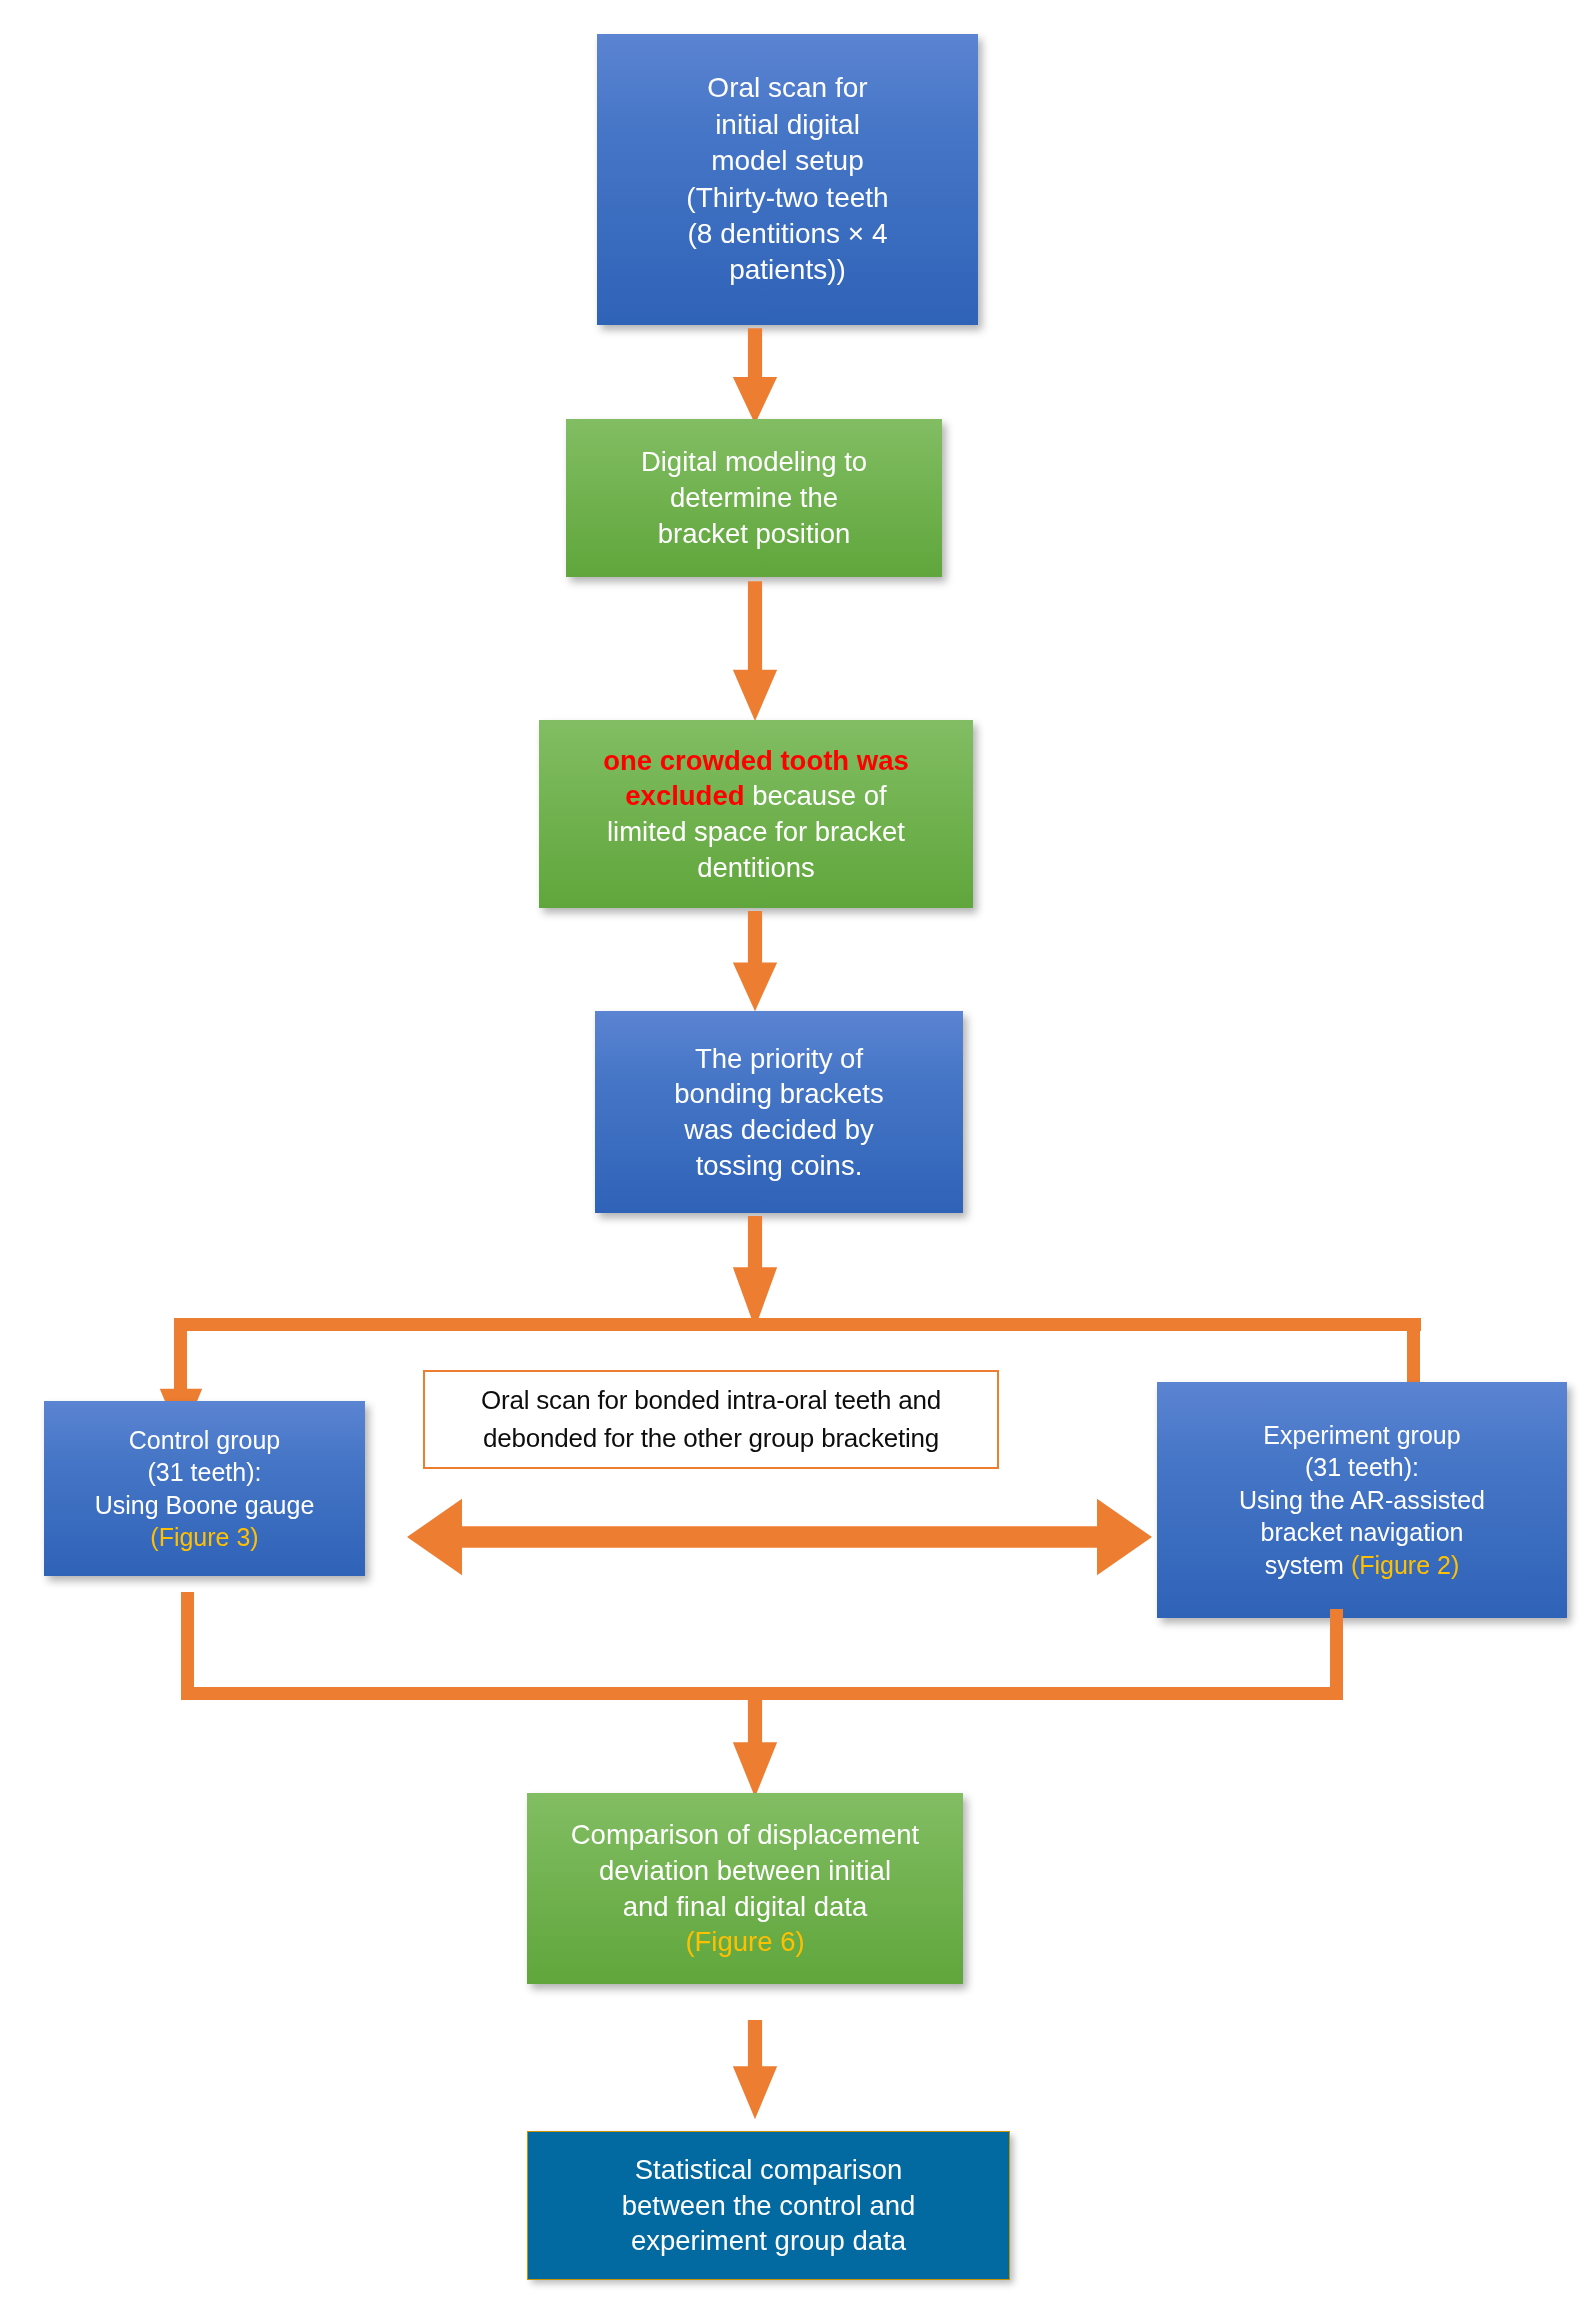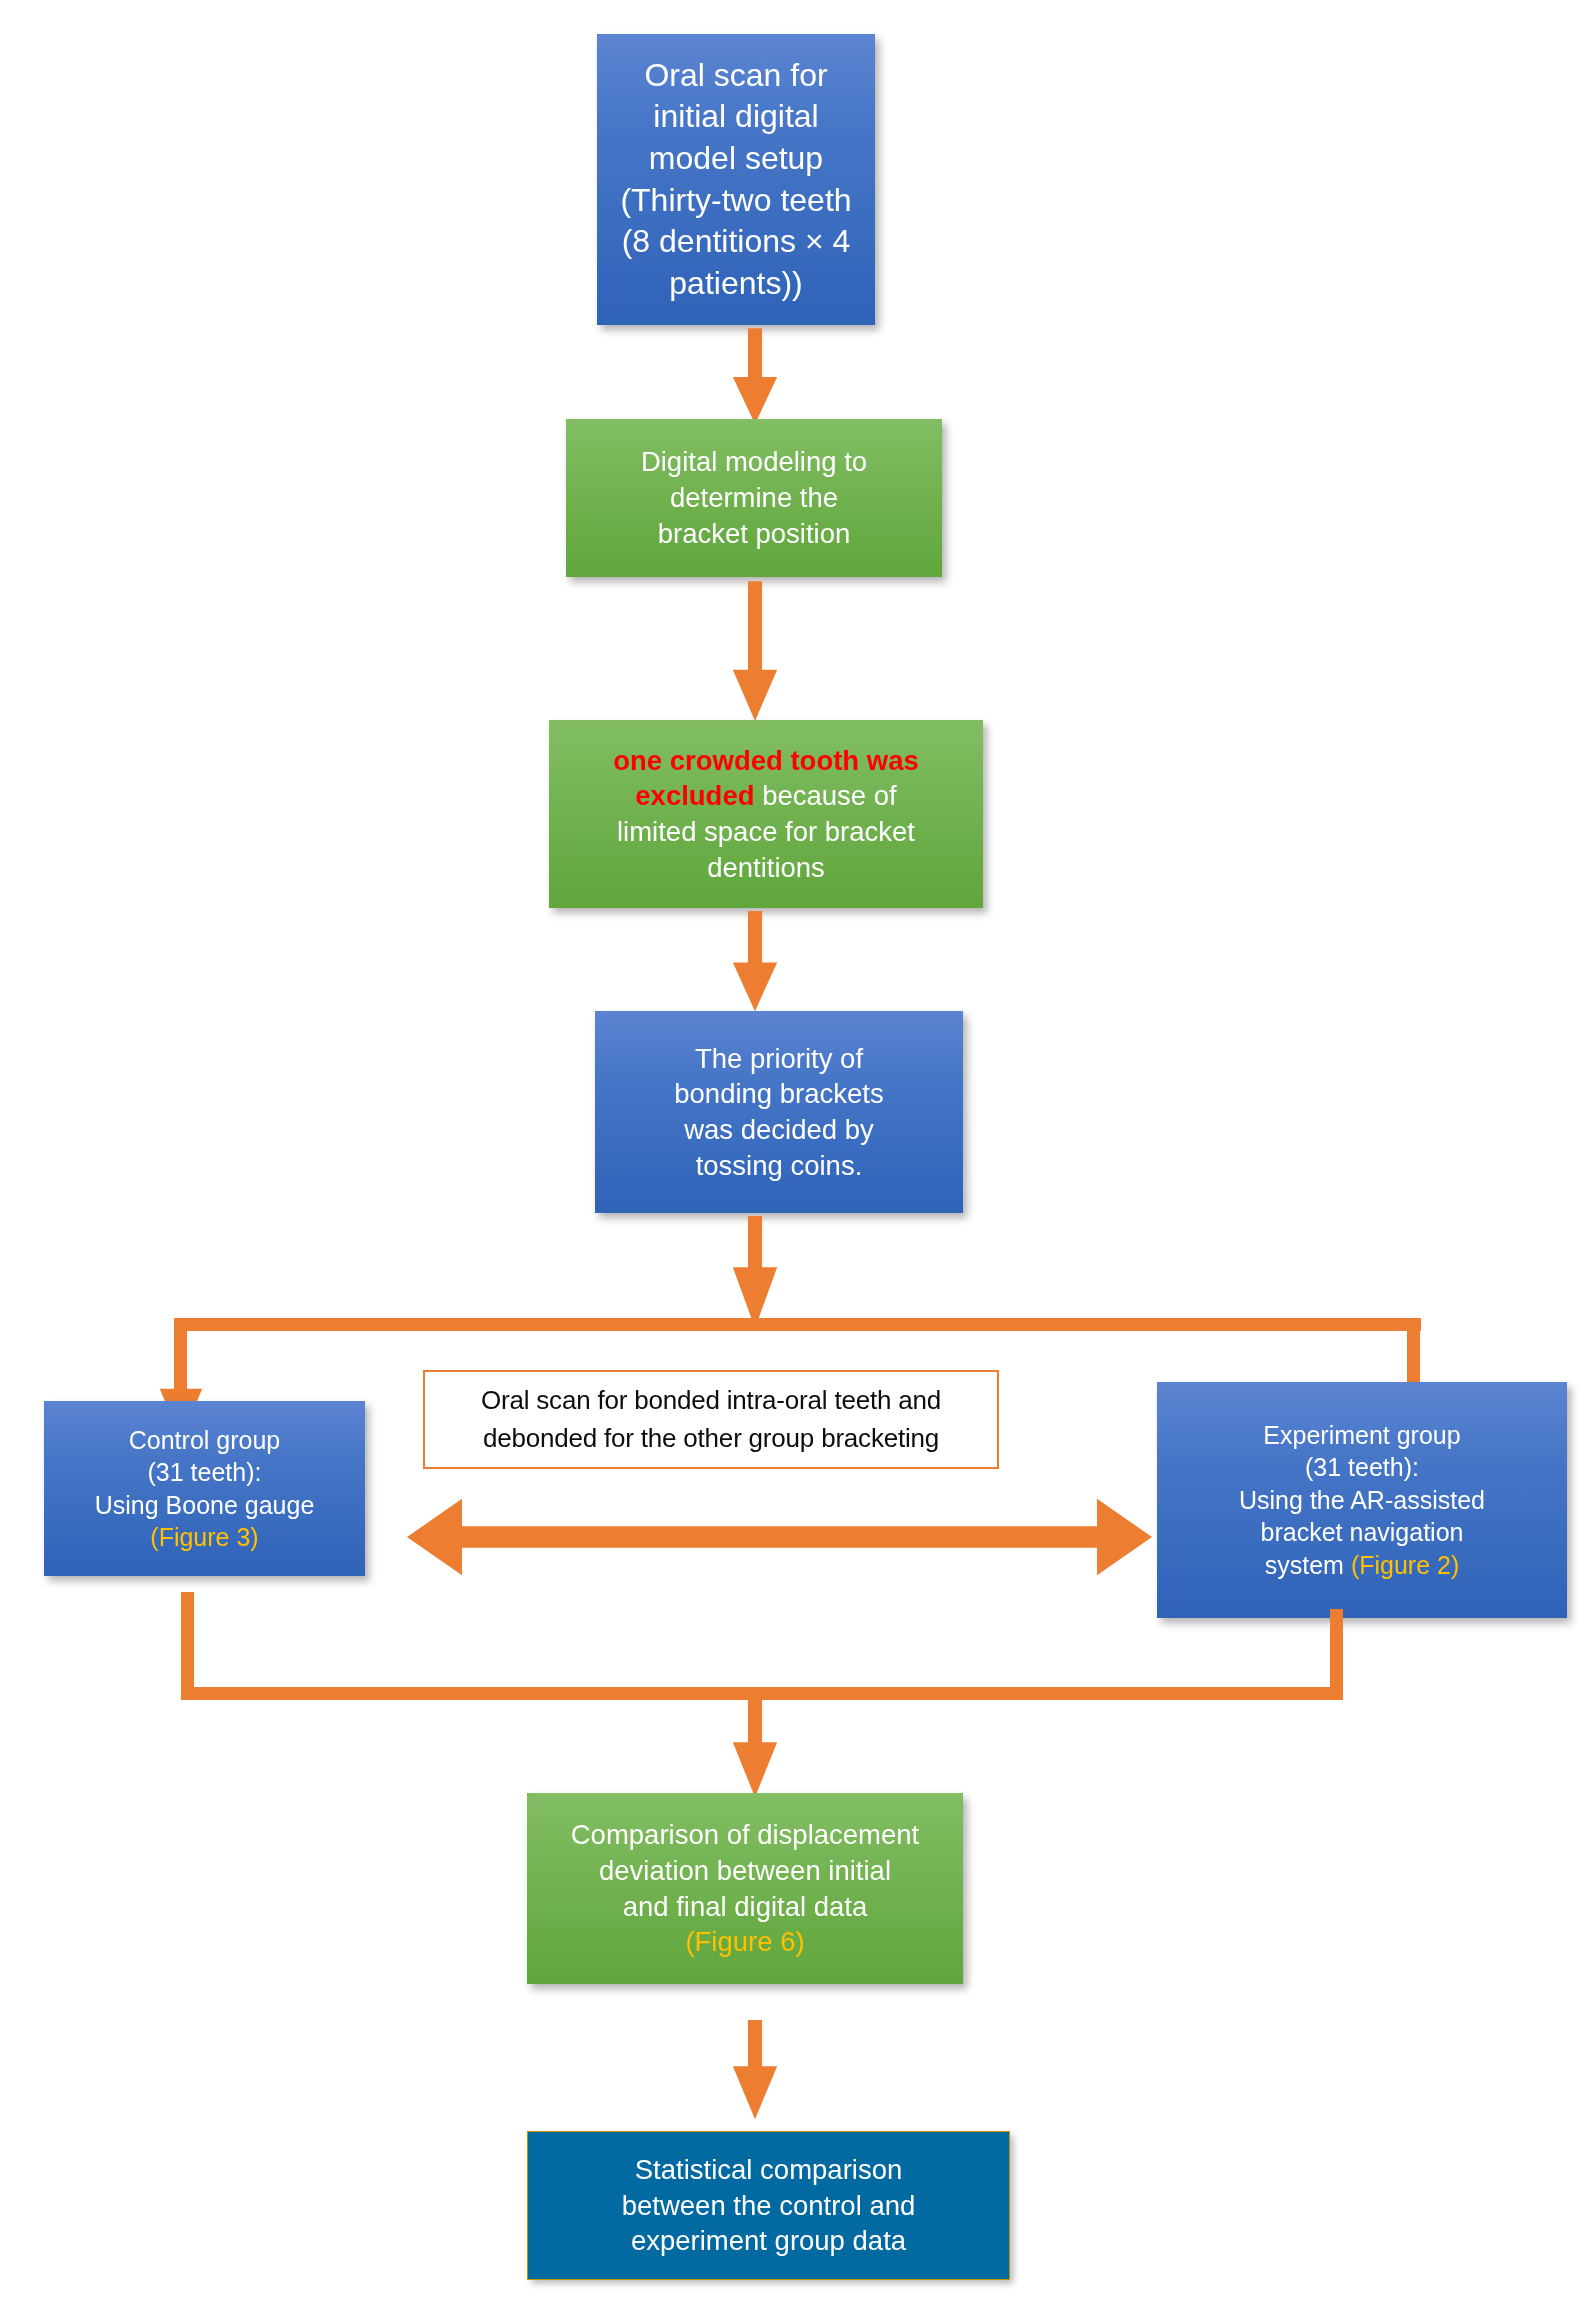--- a/index.html
+++ b/index.html
@@ -58,21 +58,21 @@
     position:absolute;
     background:#ed7d31;
   }
   .arrow-svg{position:absolute;overflow:visible;}
 </style>
 </head>
 <body>
 
 <div id="canvas">
 
-  <div class="node blue" style="left:597px; top:34px; width:278px; height:291px; font-size:32px;">
+  <div class="node blue" style="left:597px; top:34px; width:381px; height:291px; font-size:28px;">
     <div class="txt">
       <div>Oral scan for</div>
       <div>initial digital</div>
       <div>model setup</div>
       <div>(Thirty-two teeth</div>
       <div>(8 dentitions × 4</div>
       <div>patients))</div>
     </div>
   </div>
 
@@ -85,21 +85,21 @@
       <div>Digital modeling to</div>
       <div>determine  the</div>
       <div>bracket position</div>
     </div>
   </div>
 
   <svg class="arrow-svg" style="left:724px; top:581px;" width="62" height="142" viewBox="0 0 70 160">
     <path d="M27,0 h16 v100 h17 L35,158 L10,100 h17 z" fill="#ed7d31"></path>
   </svg>
 
-  <div class="node green" style="left:539px; top:720px; width:434px; height:188px; font-size:27.5px;margin-left:10px;">
+  <div class="node green" style="left:539px; top:720px; width:434px; height:188px; font-size:27.5px;">
     <div class="txt">
       <div><span class="red">one crowded tooth was</span></div>
       <div><span class="red">excluded</span> because of</div>
       <div>limited space for bracket</div>
       <div>dentitions</div>
     </div>
   </div>
 
   <svg class="arrow-svg" style="left:724px; top:911px;" width="62" height="102" viewBox="0 0 70 115">
     <path d="M27,0 h16 v58 h17 L35,113 L10,58 h17 z" fill="#ed7d31"></path>

